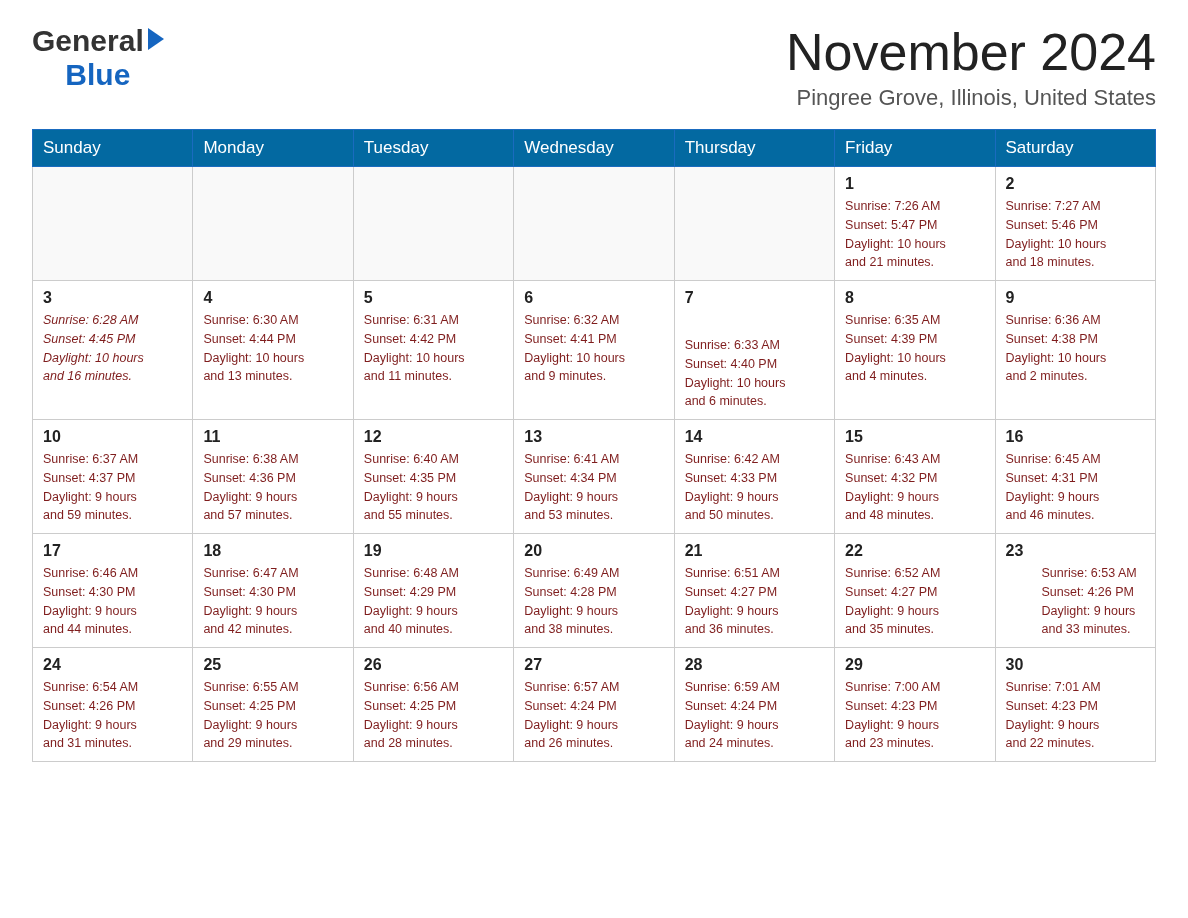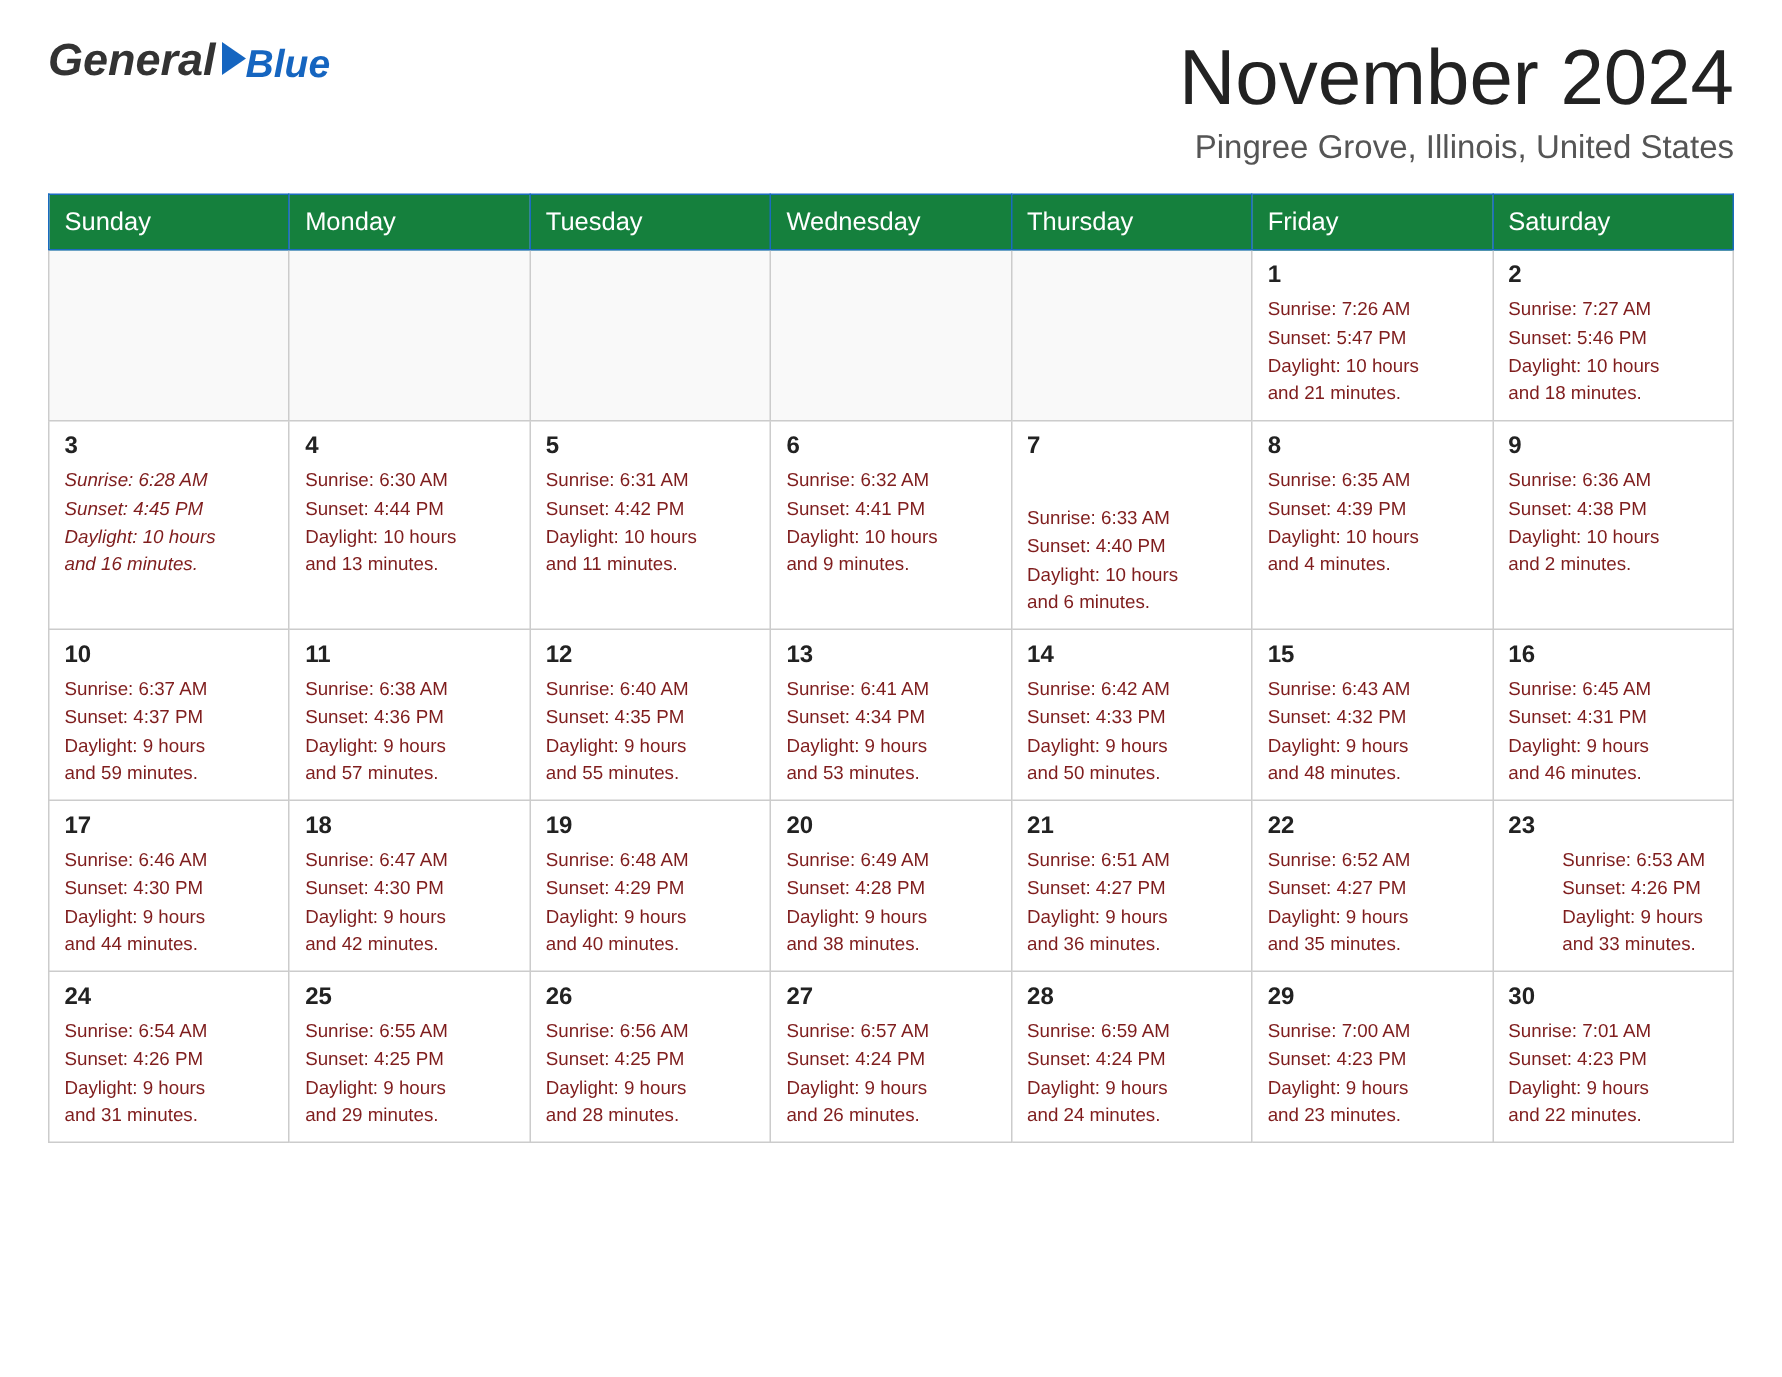--- a/index.html
+++ b/index.html
@@ -11,23 +11,22 @@
       min-height: 918px;
     }
     .header-area {
       display: flex;
       justify-content: space-between;
       align-items: flex-start;
       margin-bottom: 18px;
     }
     .logo {
       display: flex;
-      flex-direction: row;
-      align-items: flex-end;
-      font-style: italic;
+      flex-direction: column;
+      align-items: center;
     }
     .title-area {
       text-align: right;
     }
     .calendar-title {
       font-size: 52px;
       font-weight: 300;
       color: #222;
       line-height: 1.1;
     }
@@ -35,21 +34,21 @@
       font-size: 22px;
       color: #555;
       margin-top: 4px;
     }
     .calendar-table {
       width: 100%;
       border-collapse: collapse;
       border: 1px solid #ccc;
     }
     .calendar-table th {
-      background: #15803d;
+      background: #0369a1;
       color: #fff;
       font-size: 17px;
       font-weight: normal;
       padding: 8px 10px;
       text-align: left;
       border: 1px solid #1a6bbf;
     }
     .calendar-table td {
       vertical-align: top;
       padding: 8px 10px;
@@ -84,21 +83,21 @@
       font-weight: bold;
       color: #333;
     }
     .logo-arrow {
       display: inline-block;
       margin-left: 3px;
       position: relative;
       top: -2px;
     }
     .logo-blue-text {
-      font-size: 26px;
+      font-size: 30px;
       font-weight: bold;
       color: #1565c0;
     }
   </style>
 </head>
 <body>
 
 <div class="header-area">
   <div class="logo">
     <div class="logo-row">

